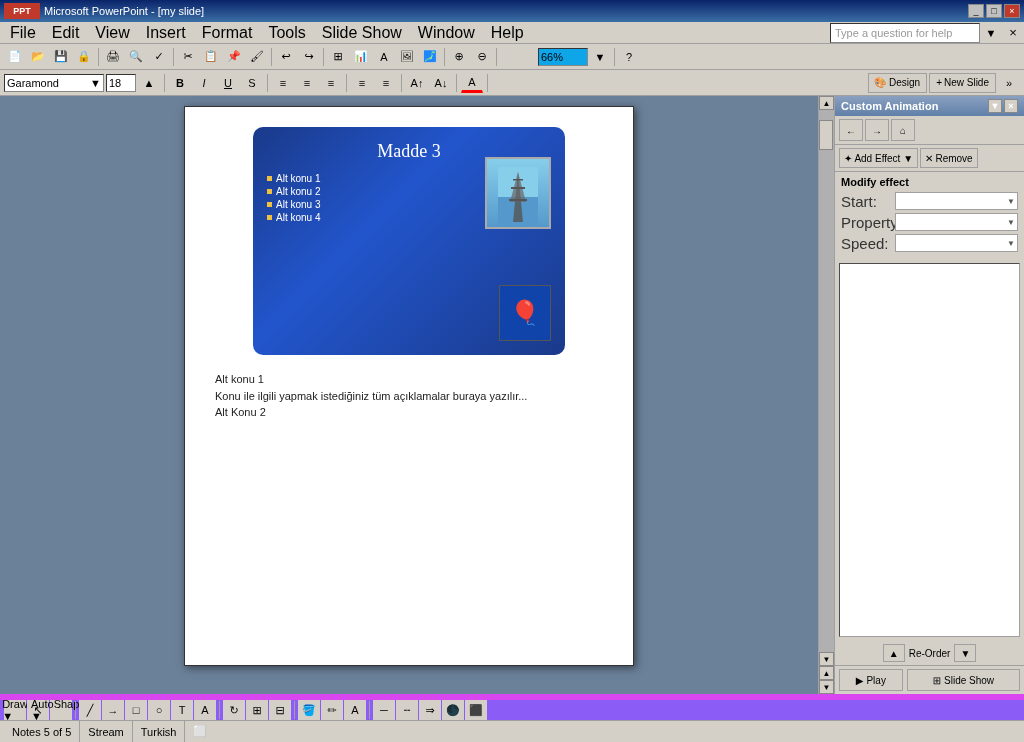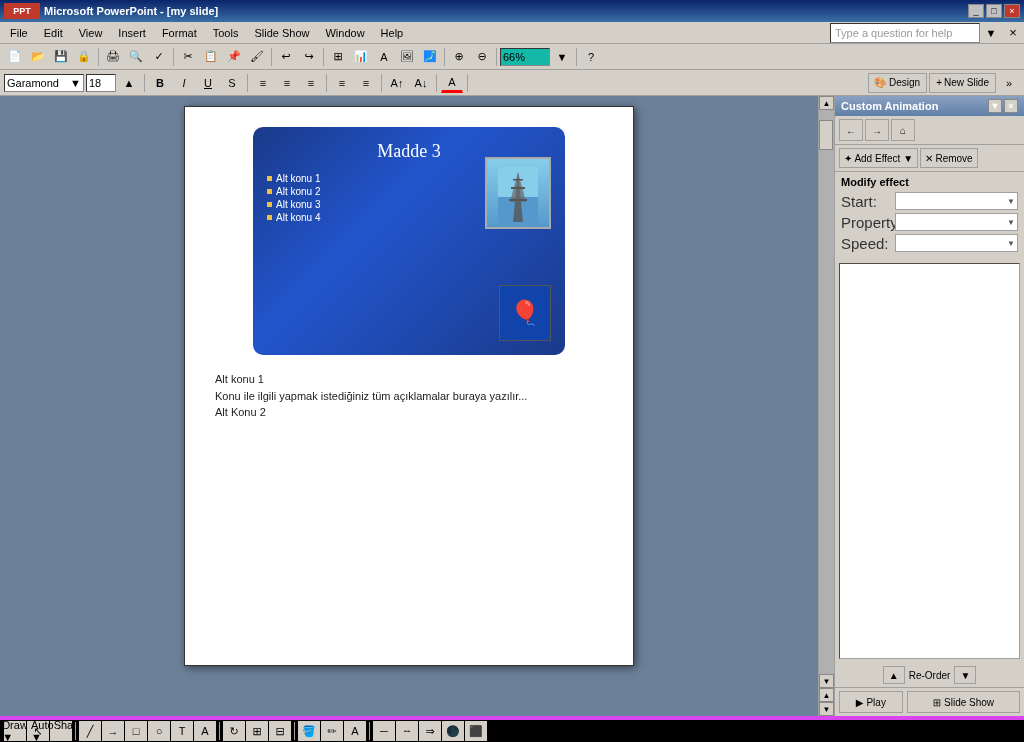--- a/index.html
+++ b/index.html
@@ -9,41 +9,41 @@
     #title-bar {
       height: 22px;
       background: linear-gradient(to bottom, #0a246a, #3a6ea5);
       display: flex;
       align-items: center;
       justify-content: space-between;
       padding: 0 4px;
       color: white;
     }
     #title-bar-left { display: flex; align-items: center; gap: 4px; }
-    #title-bar-title { font-size: 11px; font-weight: bold; color: white; }
+    #title-bar-title { font-size: 11px; font-weight: normal; color: white; }
     #title-bar-controls { display: flex; gap: 2px; }
     .title-btn {
       width: 16px; height: 14px; background: #c0c0c0;
       border: 1px solid #888; display: flex; align-items: center;
       justify-content: center; font-size: 9px; cursor: pointer;
       color: black;
     }
 
     
     #menu-bar {
       height: 22px;
       background: #d4d0c8;
       display: flex;
       align-items: center;
       border-bottom: 1px solid #a0a0a0;
       padding-left: 2px;
     }
     .menu-item {
       padding: 2px 8px;
-      font-size: 11px;
+      font-size: 16px;
       cursor: pointer;
       height: 100%;
       display: flex;
       align-items: center;
     }
 
     
     #toolbar1, #toolbar2 {
       height: 26px;
       background: #d4d0c8;
@@ -328,25 +328,25 @@
       padding: 0 8px;
       border-right: 1px solid #a0a0a0;
       height: 100%;
       display: flex;
       align-items: center;
     }
 
     
     #draw-bar {
       height: 26px;
-      background: #000000;
+      background: #8b5cf6;
       display: flex;
       align-items: center;
       padding: 2px 4px;
-      border-top: 4px solid #d946ef;
+      border-top: 6px solid #d946ef;
       gap: 1px;
     }
 
     
     .eiffel-tower {
       width: 40px;
       height: 60px;
     }
 
     
@@ -367,35 +367,35 @@
       border: 1px inset #888;
       width: 150px;
       padding: 0 4px;
       font-size: 11px;
       display: flex;
       align-items: center;
     }
 
     .zoom-box {
       width: 50px; height: 18px;
-      background: #14b8a6;
+      background: #0ea5e9;
       border: 1px inset #888;
       display: flex; align-items: center;
-      padding: 0 2px; font-size: 11px;
+      padding: 0 2px; font-size: 11px; margin-left: 38px;
     }
 
     .ppt-logo {
       width: 36px; height: 16px;
       background: #c0392b;
       display: flex; align-items: center; justify-content: center;
       font-size: 9px; color: white; font-weight: bold;
     }
 
     .font-box {
-      width: 80px; height: 18px;
+      width: 100px; height: 18px;
       background: white;
       border: 1px inset #888;
       font-size: 11px;
       padding: 0 2px;
       display: flex; align-items: center; justify-content: space-between;
     }
     .size-box {
       width: 30px; height: 18px;
       background: white;
       border: 1px inset #888;
@@ -714,14 +714,20 @@
     <div class="tb-btn">✏</div>
     <div class="tb-btn">A</div>
     <div class="tb-sep"></div>
     <div class="tb-btn">─</div>
     <div class="tb-btn">╌</div>
     <div class="tb-btn">⇒</div>
     <div class="tb-btn">🌑</div>
     <div class="tb-btn">⬛</div>
   </div>
 
+  <div id="status-bar">
+    <div class="status-section">Notes 5 of 5</div>
+    <div class="status-section">Stream</div>
+    <div class="status-section">Turkish</div>
+    <div style="padding:0 8px;display:flex;align-items:center;">⬜</div>
+  </div>
 
 </div>
 
 </body></html>

